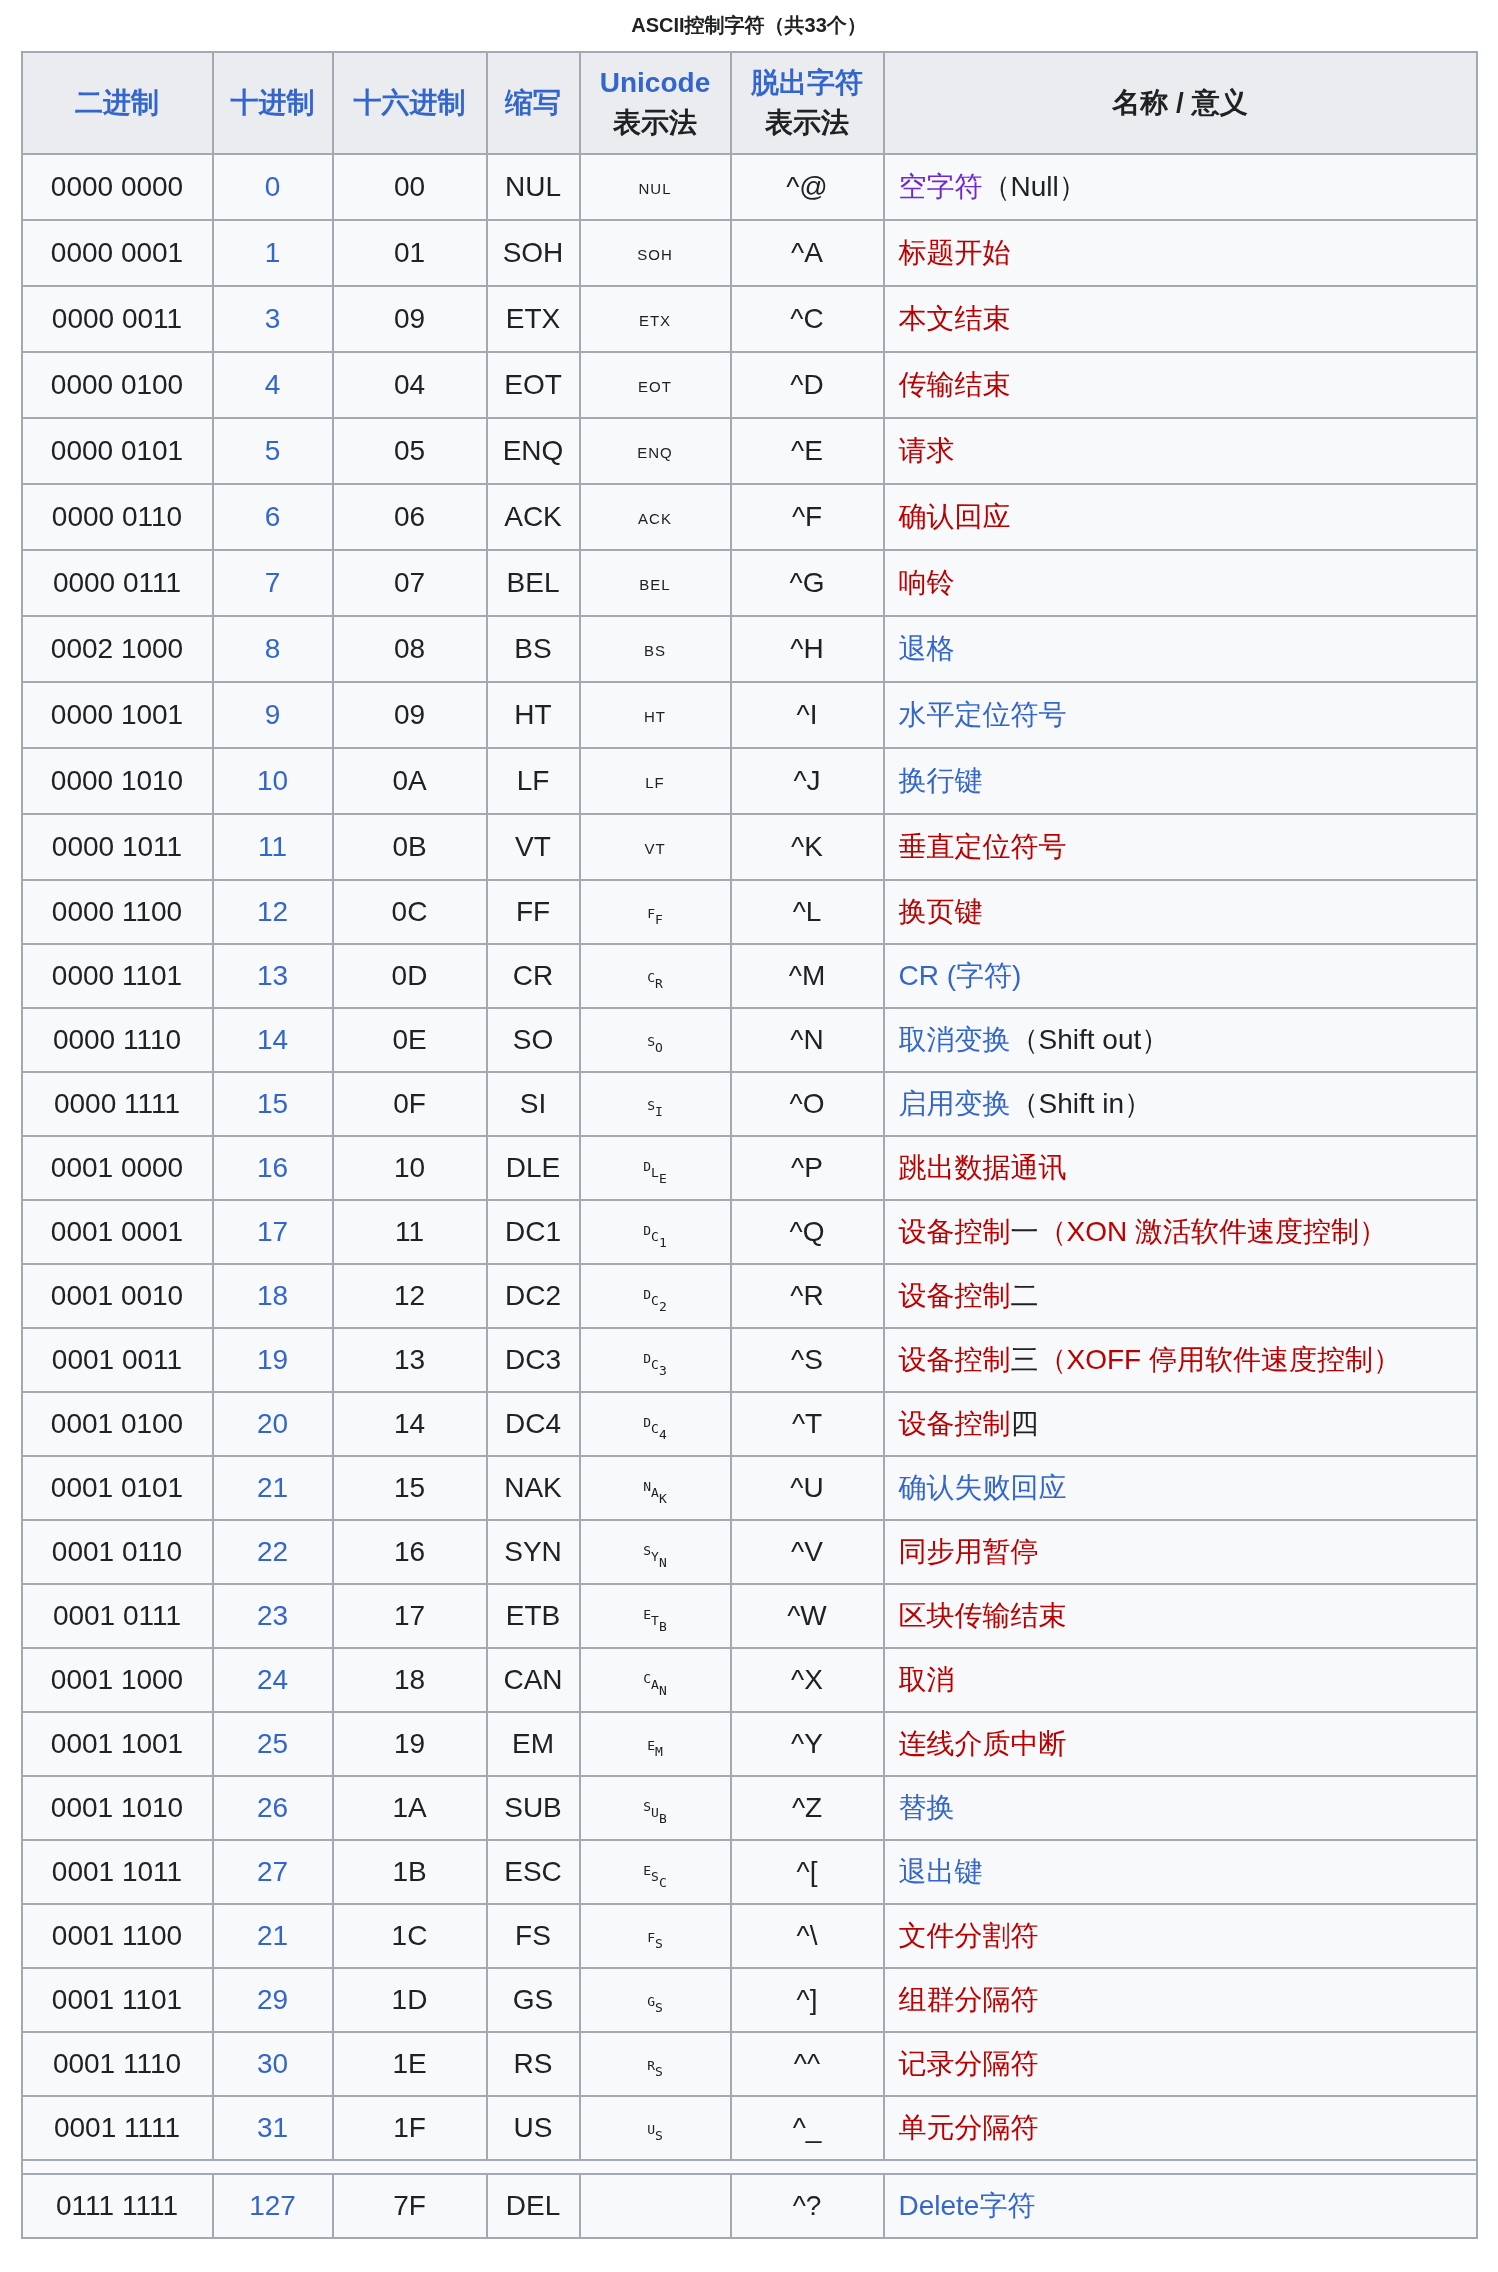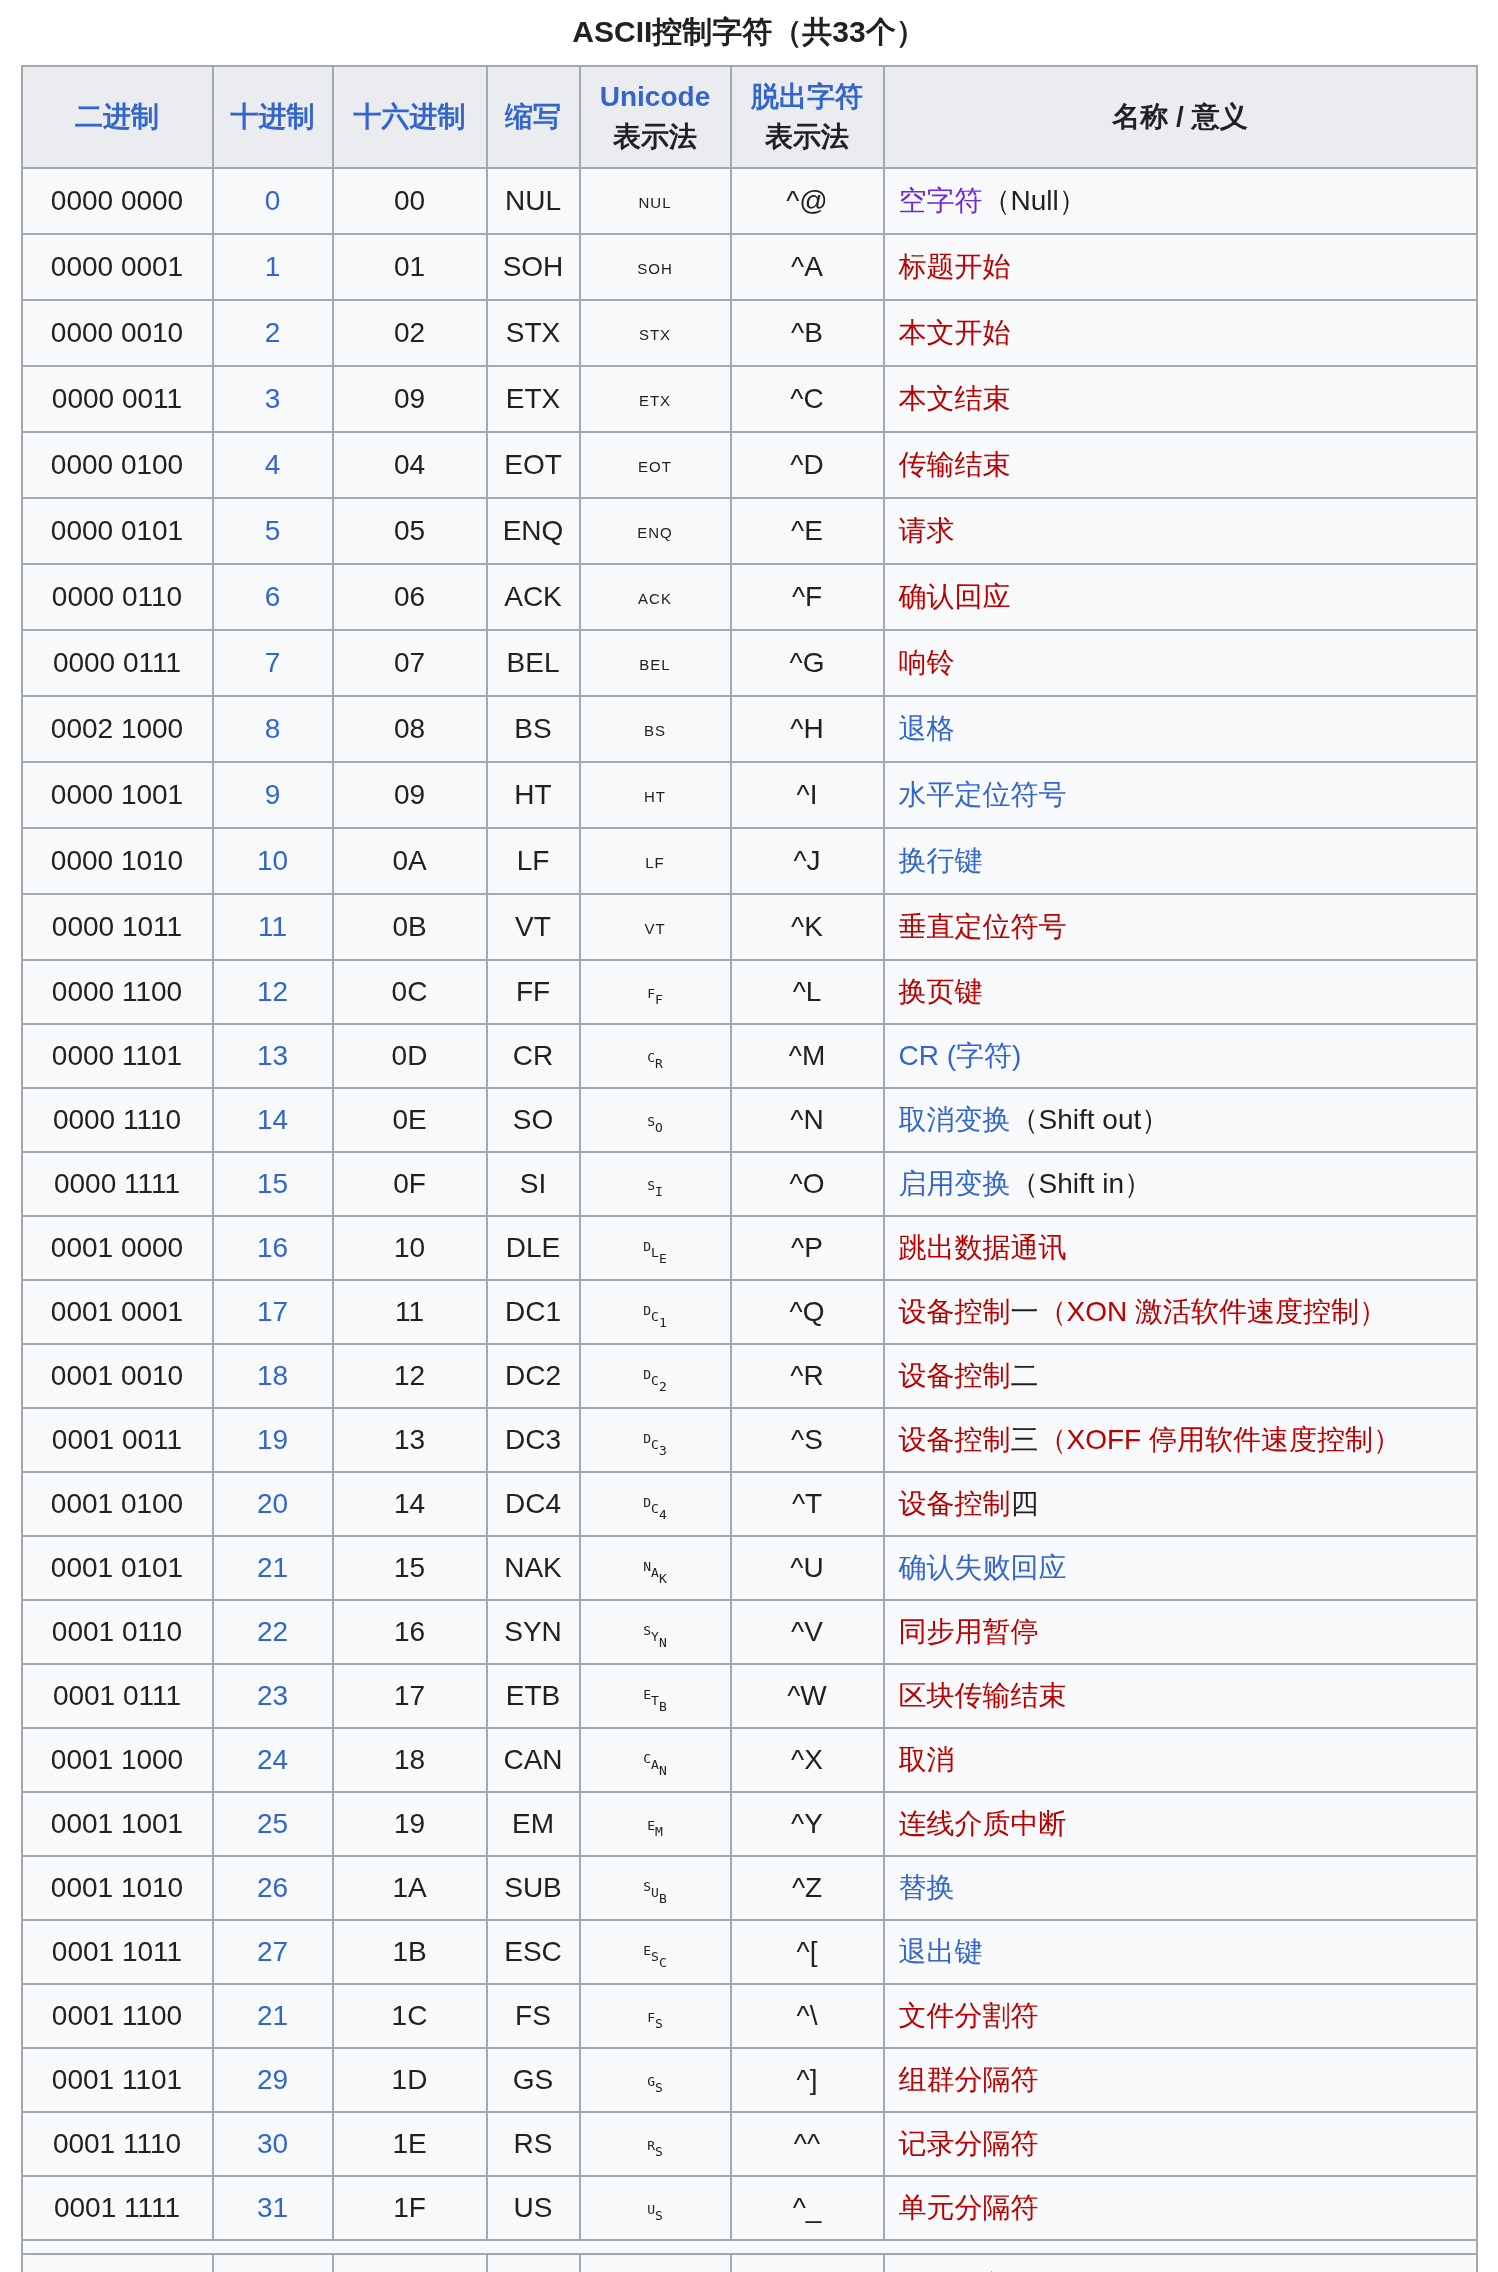--- a/index.html
+++ b/index.html
@@ -5,21 +5,21 @@
   html,body{margin:0;padding:0;background:#ffffff;}
   body{
     width:1498px;
     font-family:"Liberation Sans","DejaVu Sans",sans-serif;
     color:#202122;
     -webkit-font-smoothing:antialiased;
   }
   .caption{
     text-align:center;
     font-weight:bold;
-    font-size:30px;
+    font-size:20px;
     padding:12px 0 12px 0;
     color:#202122;
   }
   table.ascii{
     border-collapse:collapse;
     margin:0 auto;
     background:#f8f9fa;
     font-size:28px;
     table-layout:fixed;
     width:1455px;
@@ -123,29 +123,20 @@
       <tr>
         <td>0000 0001</td>
         <td><span class="c-blue">1</span></td>
         <td>01</td>
         <td>SOH</td>
         <td><span class="uni-h">SOH</span></td>
         <td>^A</td>
         <td class="name"><span class="c-red">标题开始</span></td>
       </tr>
       <tr>
-        <td>0000 0010</td>
-        <td><span class="c-blue">2</span></td>
-        <td>02</td>
-        <td>STX</td>
-        <td><span class="uni-h">STX</span></td>
-        <td>^B</td>
-        <td class="name"><span class="c-red">本文开始</span></td>
-      </tr>
-      <tr>
         <td>0000 0011</td>
         <td><span class="c-blue">3</span></td>
         <td>09</td>
         <td>ETX</td>
         <td><span class="uni-h">ETX</span></td>
         <td>^C</td>
         <td class="name"><span class="c-red">本文结束</span></td>
       </tr>
       <tr>
         <td>0000 0100</td>

